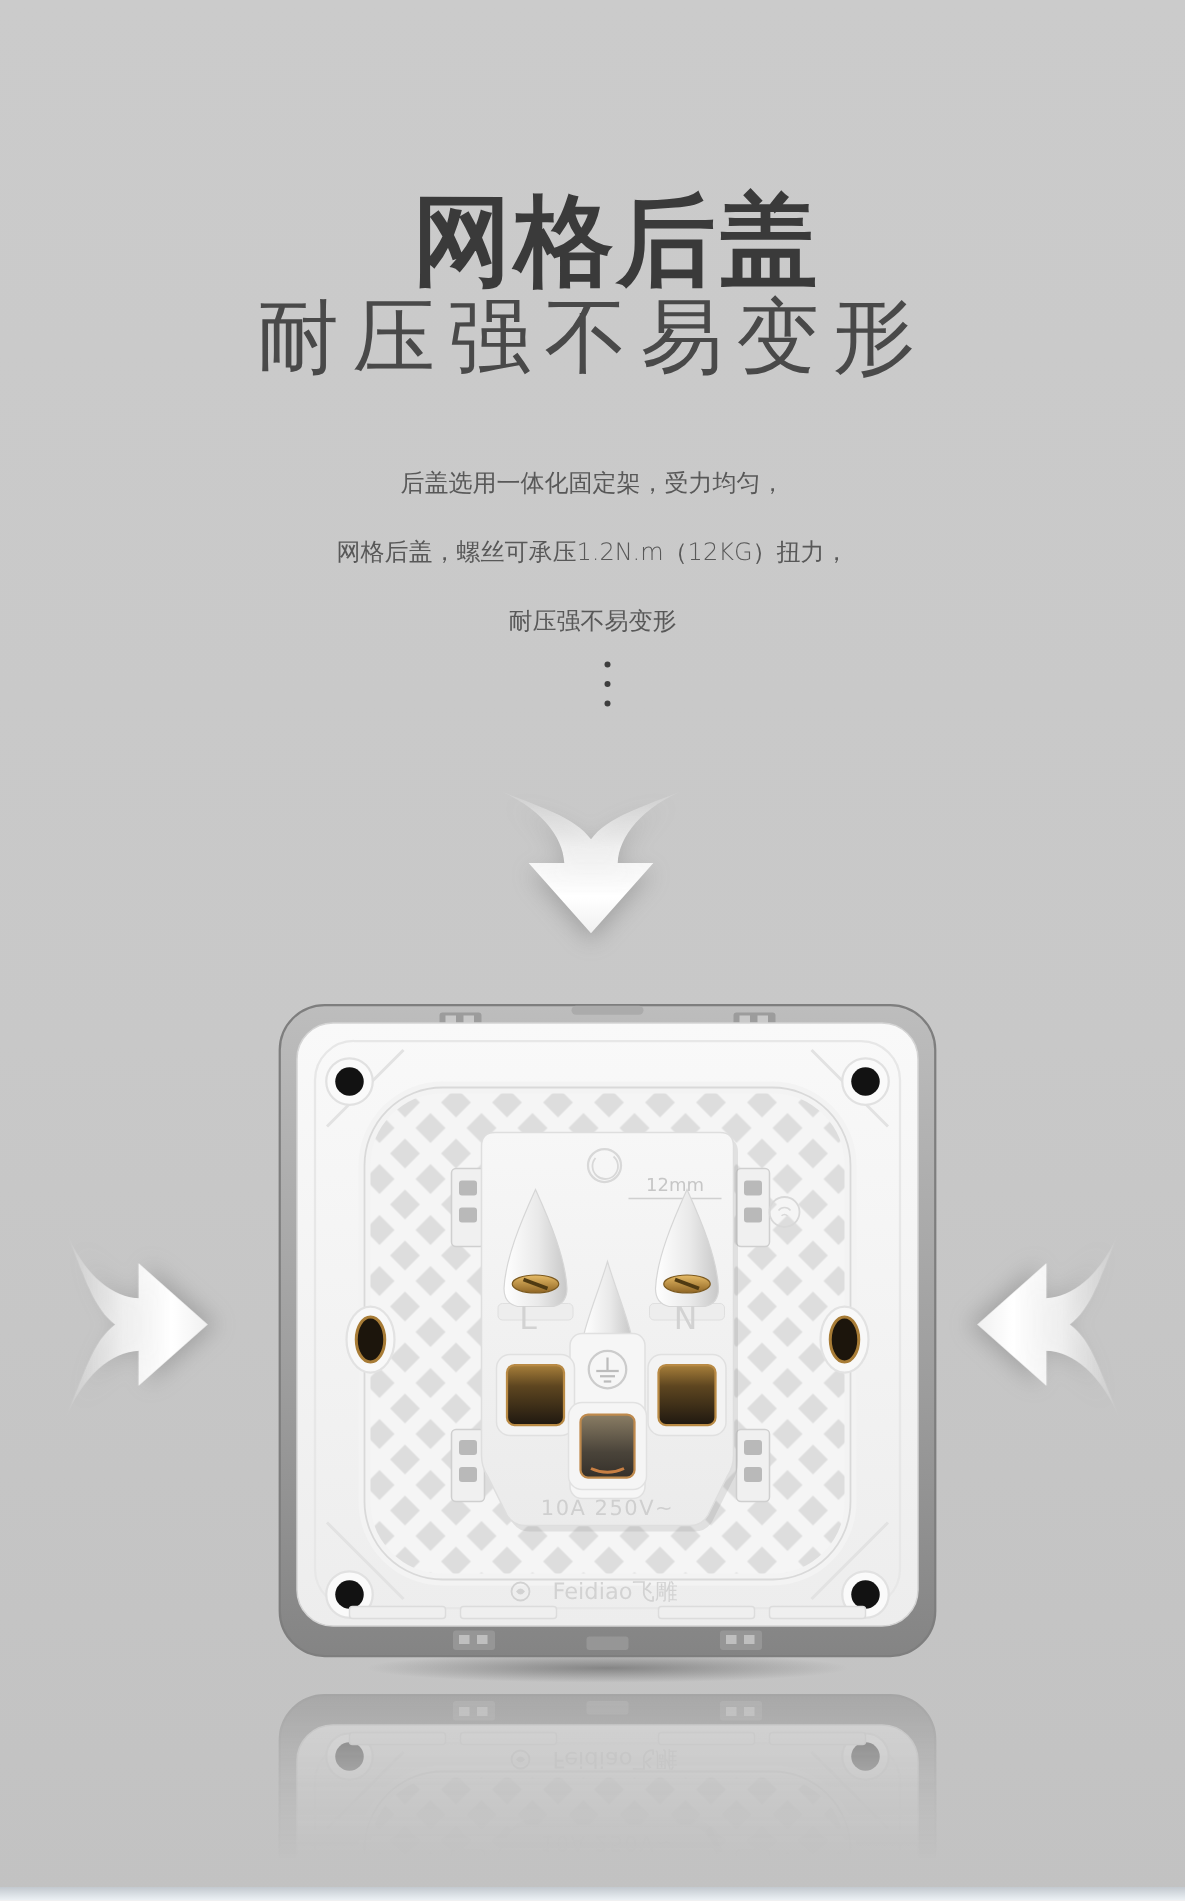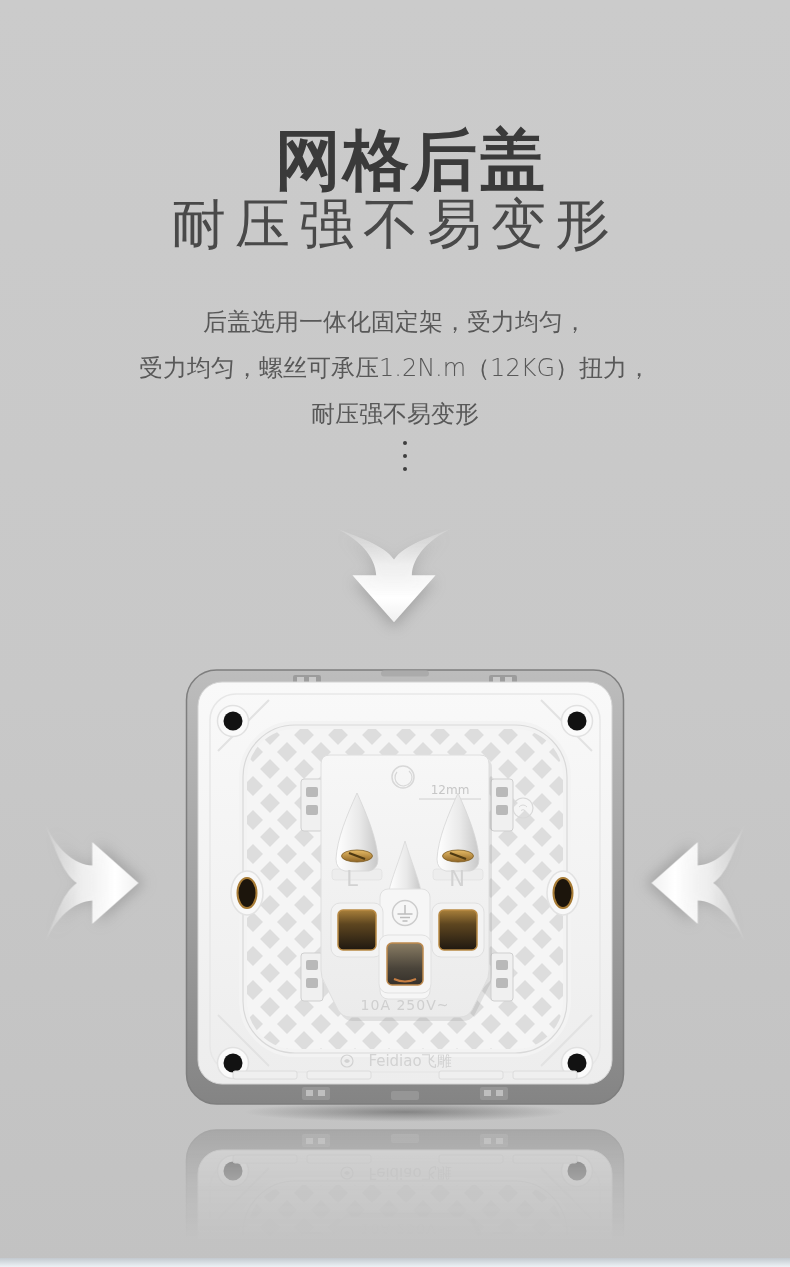--- a/index.html
+++ b/index.html
@@ -5,21 +5,21 @@
   html,body{margin:0;padding:0;}
   body{font-family:"DejaVu Sans","Liberation Sans",sans-serif;}
   .page{position:relative;width:790px;height:1267px;overflow:hidden;
         background:linear-gradient(to bottom,#cbcbcb 0%,#c8c8c8 55%,#c2c2c2 100%);}
 
   .title{position:absolute;top:100px;left:0;width:100%;margin:16px;text-align:center;
          font-size:66px;font-weight:700;color:#3a3a3a;letter-spacing:2px;}
   .subtitle{position:absolute;top:188px;left:0;width:100%;margin:0;text-align:center;
          font-size:55px;font-weight:300;color:#494949;letter-spacing:9px;}
   .desc{position:absolute;top:299px;left:0;width:100%;text-align:center;
-         font-size:24px;line-height:46px;color:#585858;font-weight:300;}
+         font-size:16px;line-height:46px;color:#585858;font-weight:300;}
 
   .dots{position:absolute;left:403px;top:441px;display:flex;flex-direction:column;gap:9px;}
   .dots i{width:4px;height:4px;border-radius:50%;background:#3e3e3e;display:block;}
 
   .arrow{position:absolute;filter:drop-shadow(0 6px 7px rgba(95,95,95,0.35));}
   .arrow-down {left:394px;top:574px;width:132px;height:116px;transform:translate(-50%,-50%);}
   .arrow-left {left:91px; top:883px;width:130px;height:117px;transform:translate(-50%,-50%) rotate(-90deg);}
   .arrow-right{left:699px;top:883px;width:130px;height:117px;transform:translate(-50%,-50%) rotate(90deg);}
 
   .contact-shadow{position:absolute;left:175px;top:1098px;width:460px;height:28px;
@@ -249,21 +249,21 @@
             <rect x="328" y="404" width="64" height="8" rx="2"></rect>
         </g>
       </symbol>
     </defs>
   </svg>
 
   <h1 class="title">网格后盖</h1>
   <h2 class="subtitle">耐压强不易变形</h2>
   <div class="desc">
     <div>后盖选用一体化固定架，受力均匀，</div>
-    <div>受力均匀，螺丝可承压1.2N.m（12KG）扭力，</div>
+    <div>网格后盖，螺丝可承压1.2N.m（12KG）扭力，</div>
     <div>耐压强不易变形</div>
   </div>
 
   <div class="dots">
       <i></i>
       <i></i>
       <i></i>
     </div>
   <svg class="arrow arrow-down" viewBox="0 0 200 150">
       <use href="#swoosh-arrow" xlink:href="#swoosh-arrow"></use>

